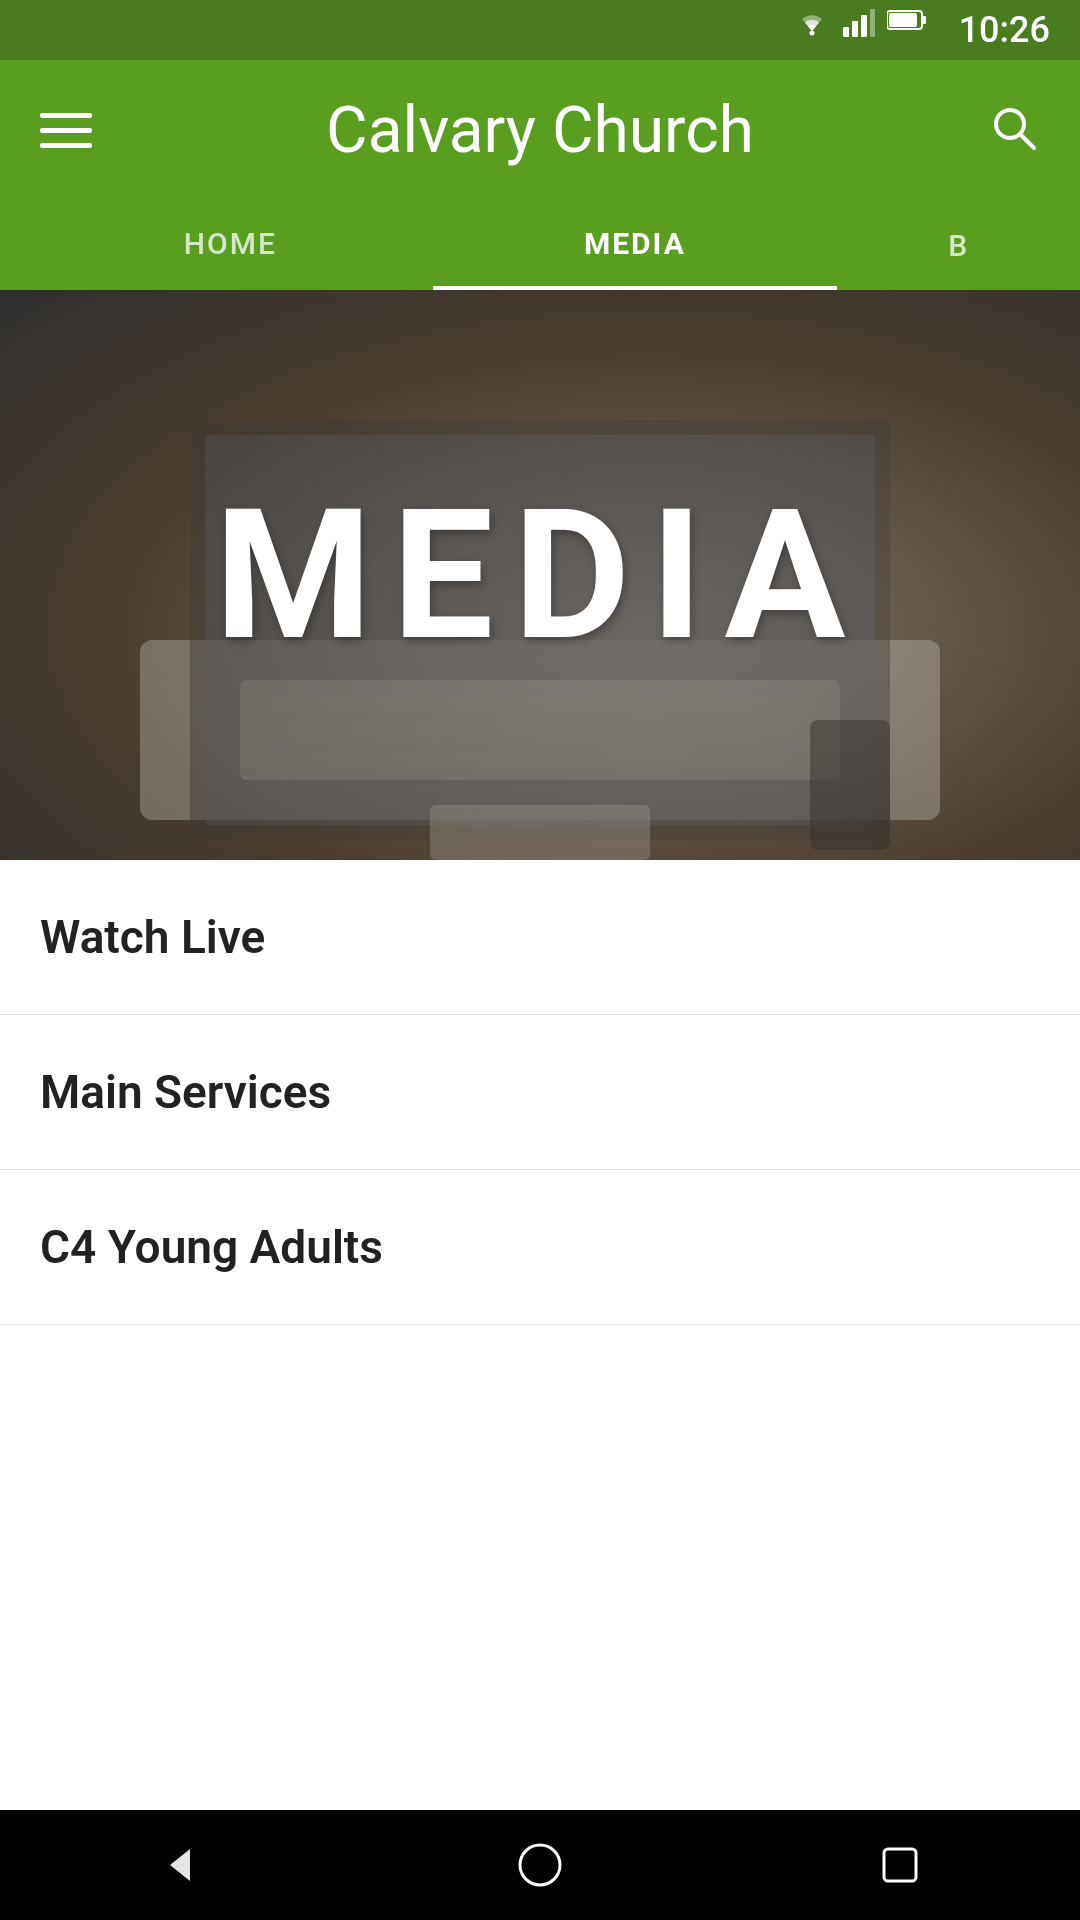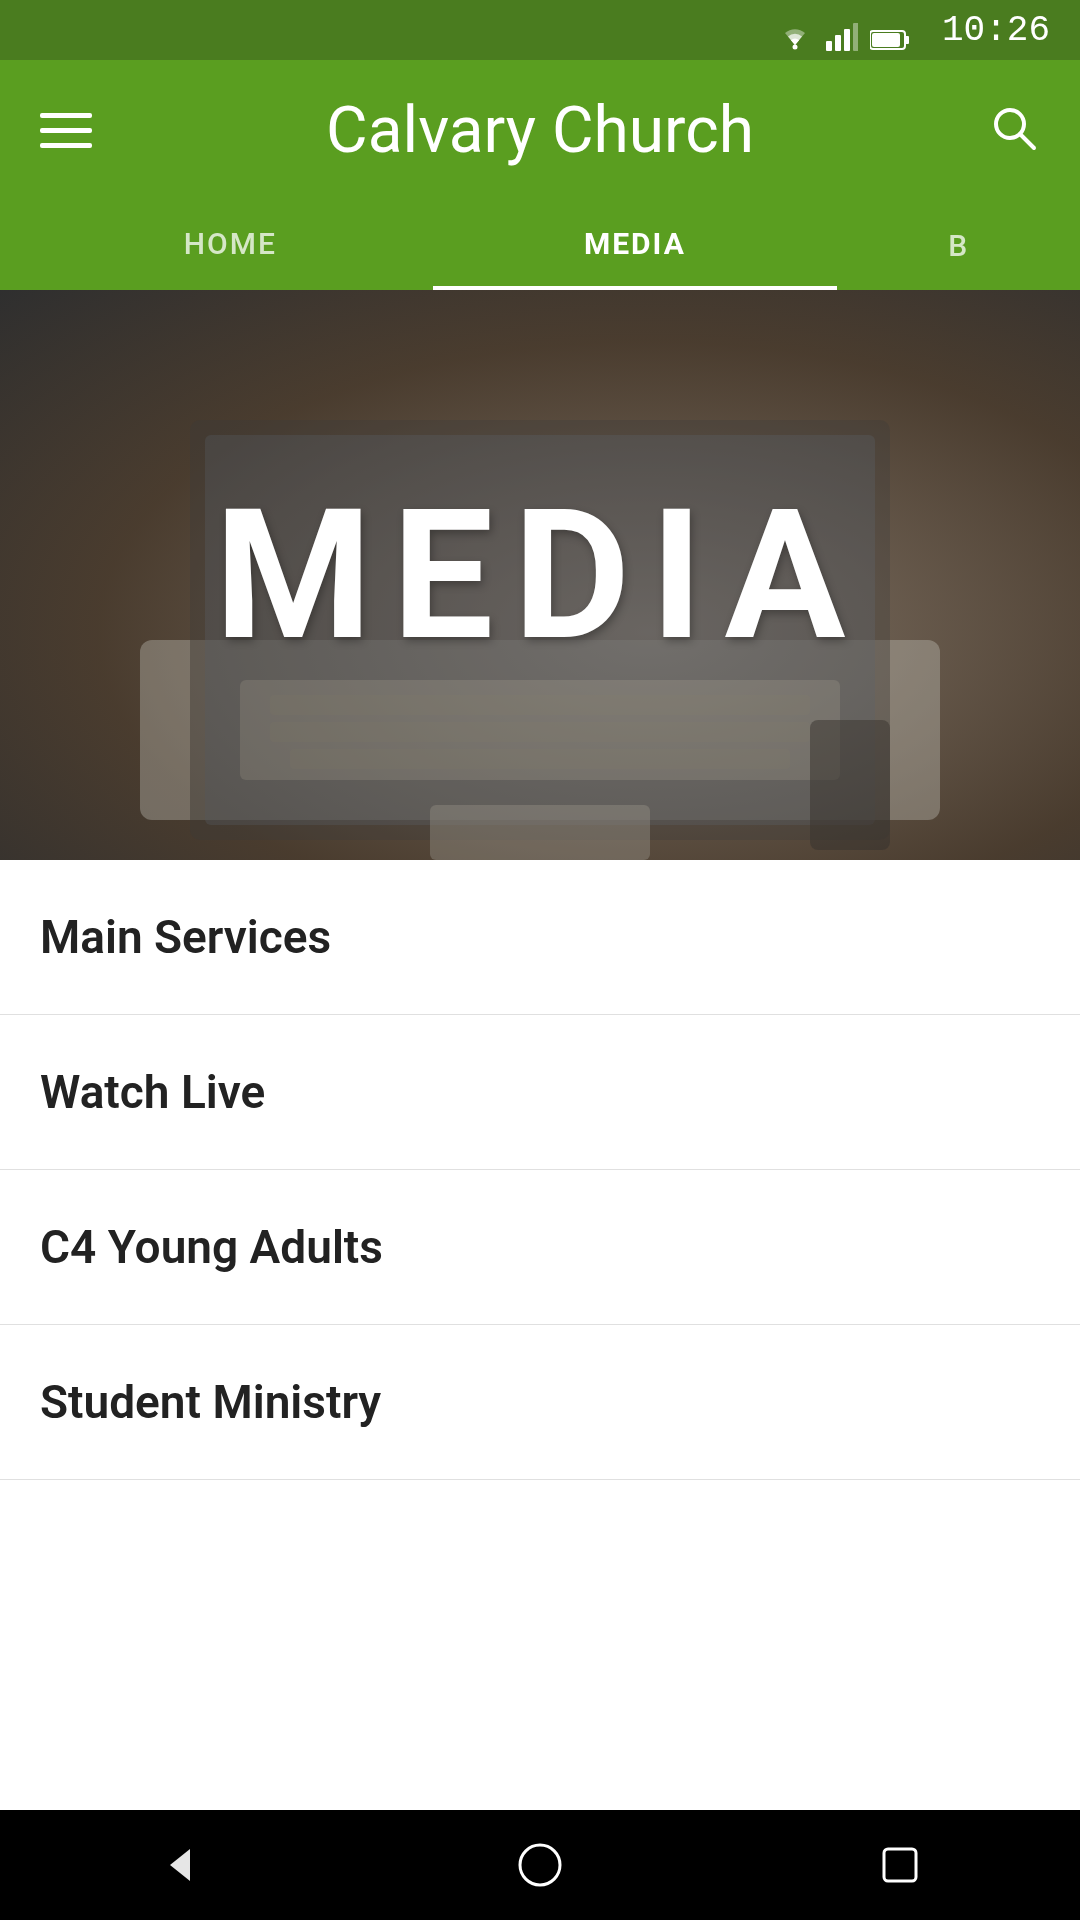--- a/index.html
+++ b/index.html
@@ -31,23 +31,22 @@
 
     .status-bar-time {
       color: #fff;
       font-size: 36px;
       font-weight: 500;
       margin-left: 20px;
     }
 
     .status-icons {
       display: flex;
-      align-items: flex-end;
+      align-items: flex-start;
       gap: 12px;
-      font-family: Liberation Mono, monospace;
     }
 
     
     .app-header {
       width: 100%;
       height: 140px;
       background: #5a9e20;
       display: flex;
       align-items: center;
       justify-content: space-between;
@@ -282,30 +281,27 @@
 
     <rect x="340" y="445" width="220" height="55" rx="6" fill="#b0b0a8" opacity="0.5"></rect>
 
     <rect x="720" y="360" width="80" height="130" rx="8" fill="#2a2a2a" opacity="0.6"></rect>
   </svg>
   <span class="hero-text">MEDIA</span>
 </div>
 
 <div class="menu-list">
   <div class="menu-item">
+    <span class="menu-item-label">Watch Live</span>
+  </div>
+  <div class="menu-item">
     <span class="menu-item-label">Main Services</span>
-  </div>
-  <div class="menu-item">
-    <span class="menu-item-label">Watch Live</span>
   </div>
   <div class="menu-item">
     <span class="menu-item-label">C4 Young Adults</span>
-  </div>
-  <div class="menu-item">
-    <span class="menu-item-label">Student Ministry</span>
   </div>
 </div>
 
 <div class="android-nav">
   <div class="nav-btn">
     <svg width="52" height="52" viewBox="0 0 52 52" fill="none">
       <polygon points="36,10 16,26 36,42" fill="white" opacity="0.9"></polygon>
     </svg>
   </div>
   <div class="nav-btn">

